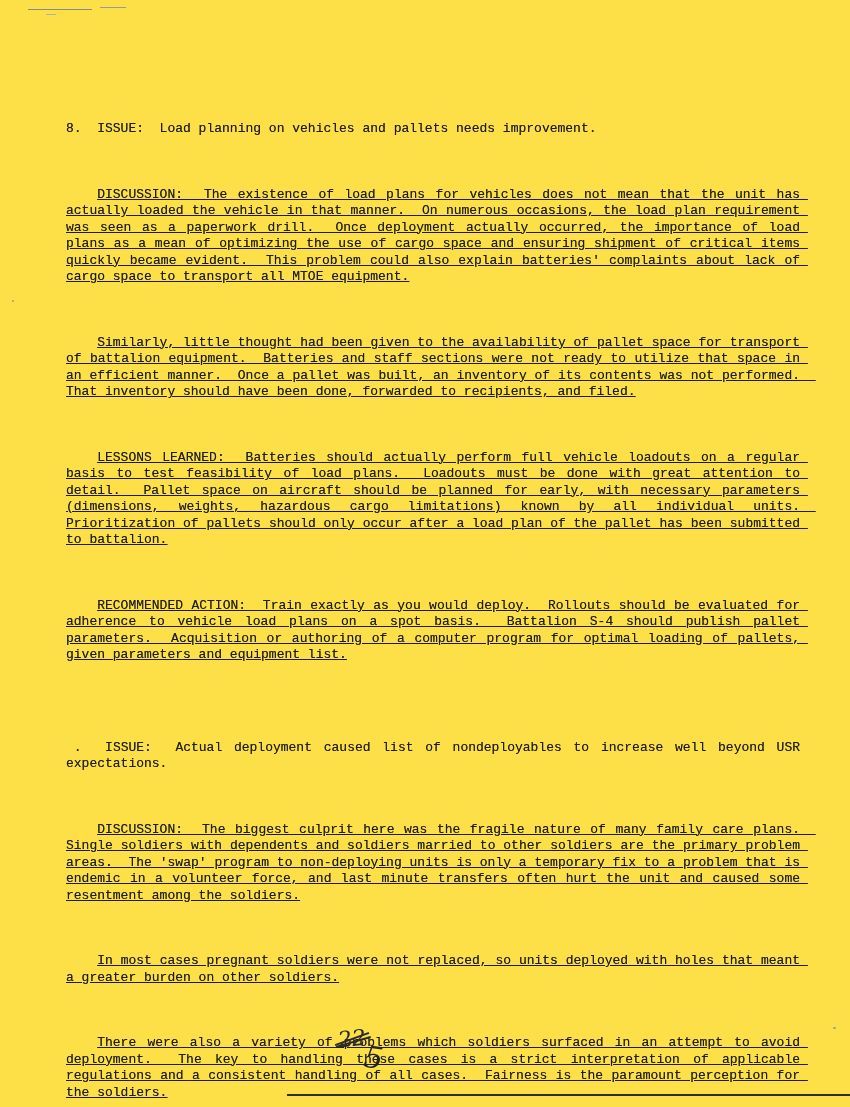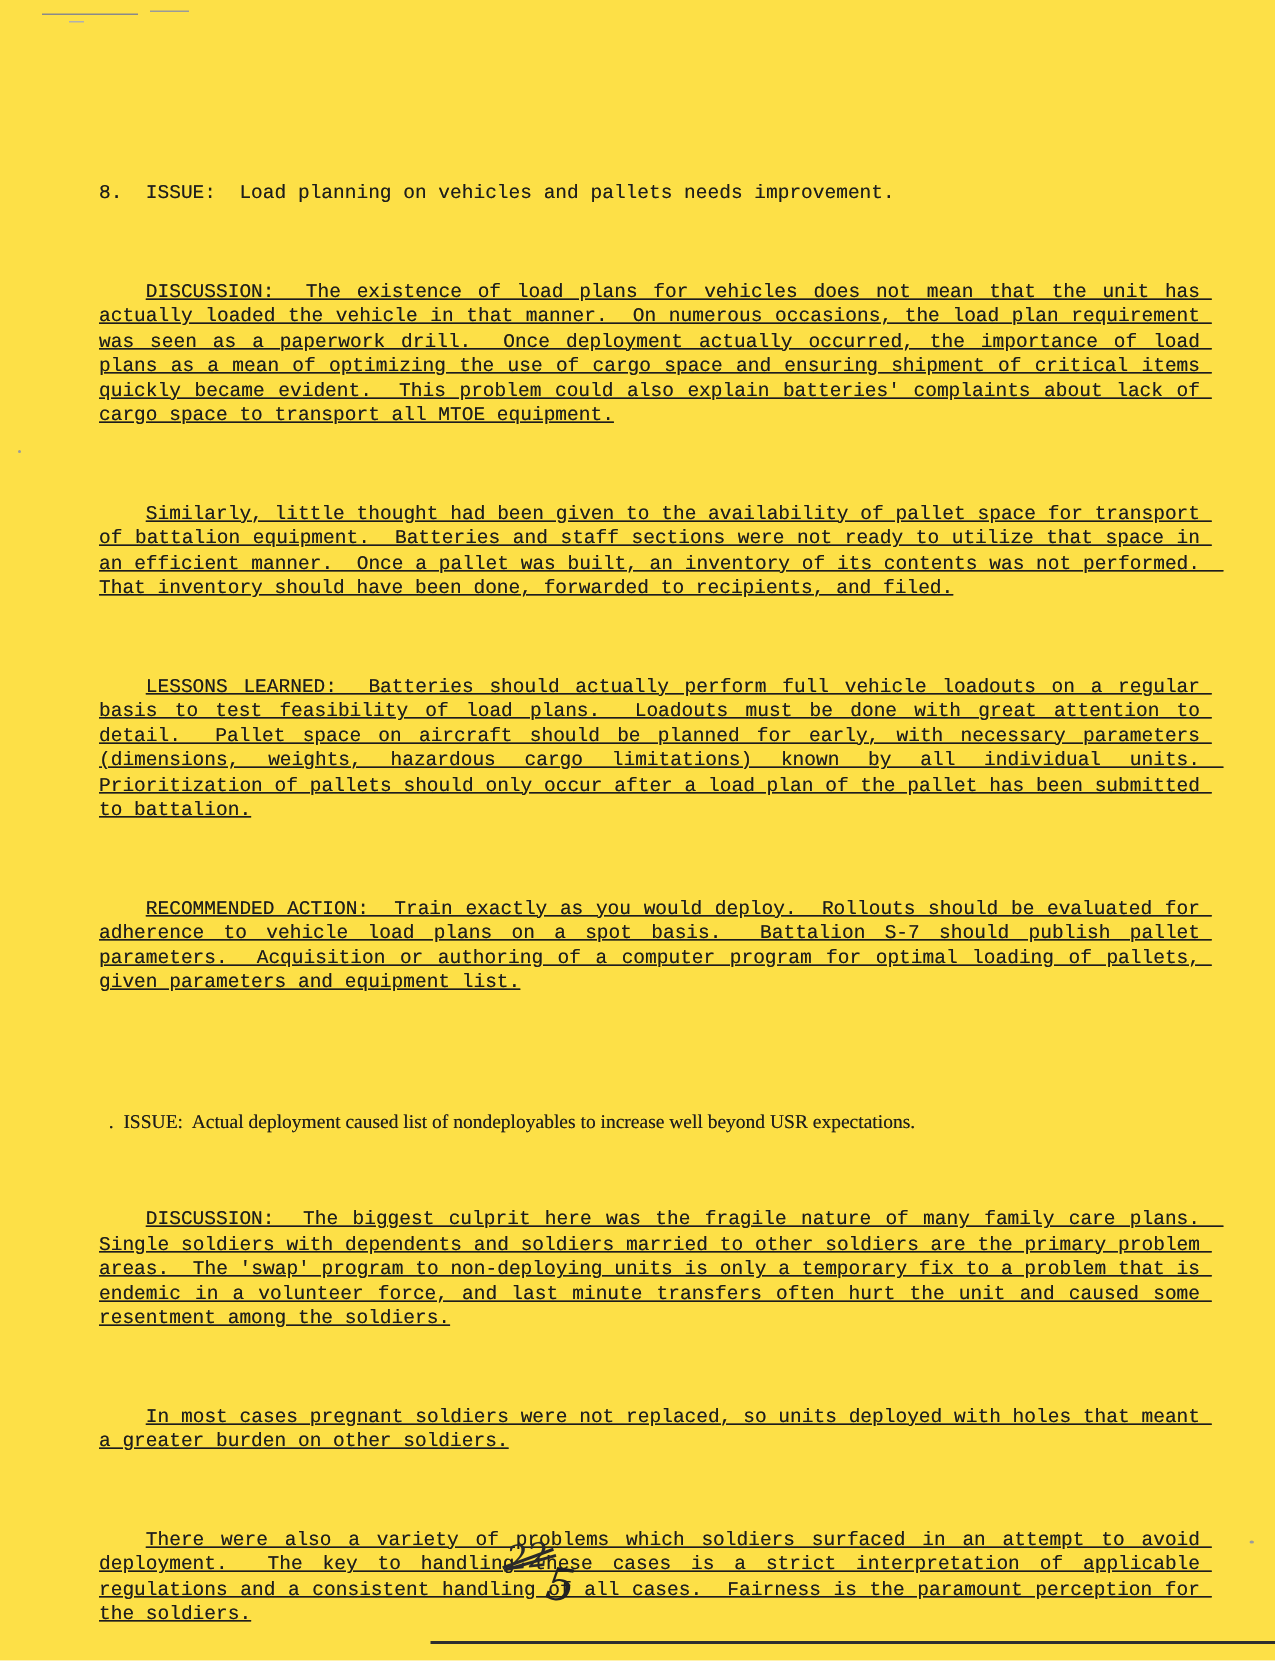--- a/index.html
+++ b/index.html
@@ -29,21 +29,20 @@
   }
   .para {
     margin: 0 0 16px 0;
   }
   .indent {
     text-indent: 4ch;
     text-decoration: underline;
   }
   .small-indent {
     text-indent: 1ch;
-    font-family: Liberation Serif, serif;
   }
   .section-gap {
     margin-top: 27px;
   }
   
   .scan-dash {
     position: absolute;
     border-top: 1px solid #8a8a8a;
   }
   .dash-a { left: 28px; top: 9px; width: 64px; }
@@ -120,21 +119,21 @@
   <div class="scan-dash dash-b"></div>
   <div class="scan-dash dash-c"></div>
   <div class="speck speck-1"></div>
   <div class="speck speck-2"></div>
 
   <div class="content">
     <p class="para">8.  ISSUE:  Load planning on vehicles and pallets needs improvement.</p>
     <p class="para indent">DISCUSSION:  The existence of load plans for vehicles does not mean that the unit has actually loaded the vehicle in that manner.  On numerous occasions, the load plan requirement was seen as a paperwork drill.  Once deployment actually occurred, the importance of load plans as a mean of optimizing the use of cargo space and ensuring shipment of critical items quickly became evident.  This problem could also explain batteries' complaints about lack of cargo space to transport all MTOE equipment.</p>
     <p class="para indent">Similarly, little thought had been given to the availability of pallet space for transport of battalion equipment.  Batteries and staff sections were not ready to utilize that space in an efficient manner.  Once a pallet was built, an inventory of its contents was not performed.  That inventory should have been done, forwarded to recipients, and filed.</p>
     <p class="para indent">LESSONS LEARNED:  Batteries should actually perform full vehicle loadouts on a regular basis to test feasibility of load plans.  Loadouts must be done with great attention to detail.  Pallet space on aircraft should be planned for early, with necessary parameters (dimensions, weights, hazardous cargo limitations) known by all individual units.  Prioritization of pallets should only occur after a load plan of the pallet has been submitted to battalion.</p>
-    <p class="para indent">RECOMMENDED ACTION:  Train exactly as you would deploy.  Rollouts should be evaluated for adherence to vehicle load plans on a spot basis.  Battalion S-7 should publish pallet parameters.  Acquisition or authoring of a computer program for optimal loading of pallets, given parameters and equipment list.</p>
+    <p class="para indent">RECOMMENDED ACTION:  Train exactly as you would deploy.  Rollouts should be evaluated for adherence to vehicle load plans on a spot basis.  Battalion S-4 should publish pallet parameters.  Acquisition or authoring of a computer program for optimal loading of pallets, given parameters and equipment list.</p>
     <p class="para small-indent section-gap">.  ISSUE:  Actual deployment caused list of nondeployables to increase well beyond USR expectations.</p>
     <p class="para indent">DISCUSSION:  The biggest culprit here was the fragile nature of many family care plans.  Single soldiers with dependents and soldiers married to other soldiers are the primary problem areas.  The 'swap' program to non-deploying units is only a temporary fix to a problem that is endemic in a volunteer force, and last minute transfers often hurt the unit and caused some resentment among the soldiers.</p>
     <p class="para indent">In most cases pregnant soldiers were not replaced, so units deployed with holes that meant a greater burden on other soldiers.</p>
     <p class="para indent">There were also a variety of problems which soldiers surfaced in an attempt to avoid deployment.  The key to handling these cases is a strict interpretation of applicable regulations and a consistent handling of all cases.  Fairness is the paramount perception for the soldiers.</p>
     
     
   </div>
 
   <div class="pagenum">
     <span class="struck">22</span>

